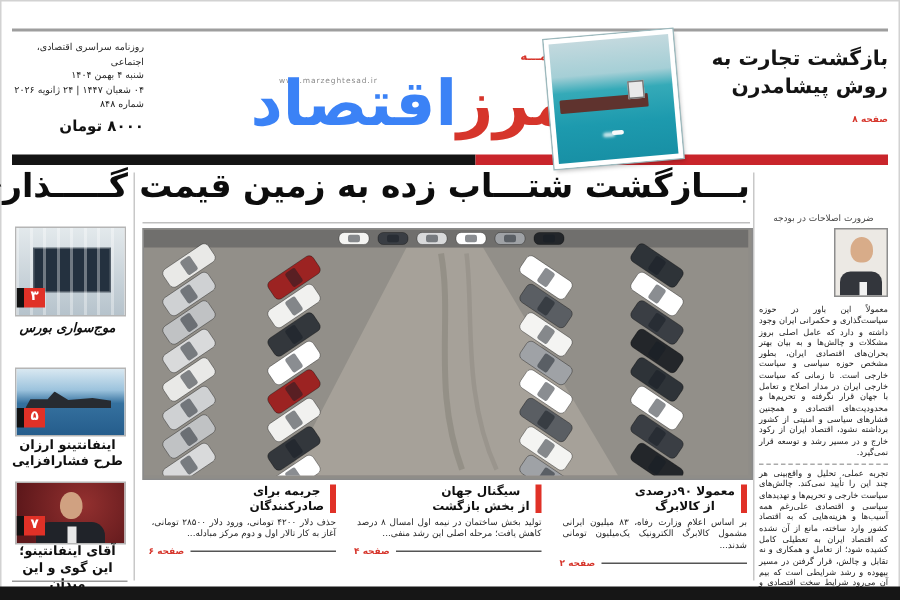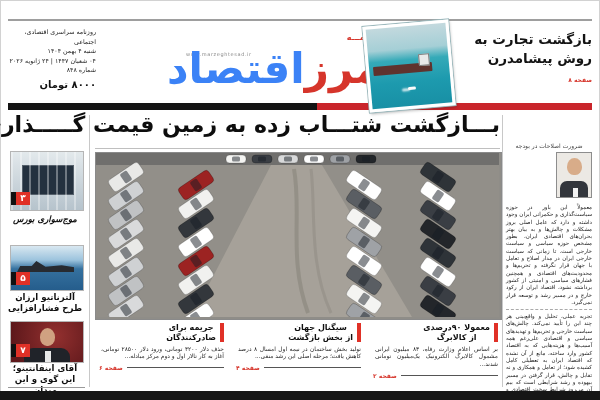--- a/index.html
+++ b/index.html
@@ -149,21 +149,21 @@
   <div class="abs stitle st1">موج‌سواری بورس</div>
 
   <div class="abs sphoto sp2">
     <div class="p-rig"></div>
     <div class="rig-sil"></div>
     <div class="badge">
       <div class="badge-black"></div>
       <div class="badge-red">۵</div>
     </div>
   </div>
-  <div class="abs stitle st2">آلترناتیو ارزان طرح فشارافزایی</div>
+  <div class="abs stitle st2">اینفانتینو ارزان طرح فشارافزایی</div>
 
   <div class="abs sphoto sp3">
     <div class="p-fifa"></div>
     <div class="fifa-head"></div>
     <div class="fifa-suit"></div>
     <div class="fifa-shirt"></div>
     <div class="badge">
       <div class="badge-black"></div>
       <div class="badge-red">۷</div>
     </div>

